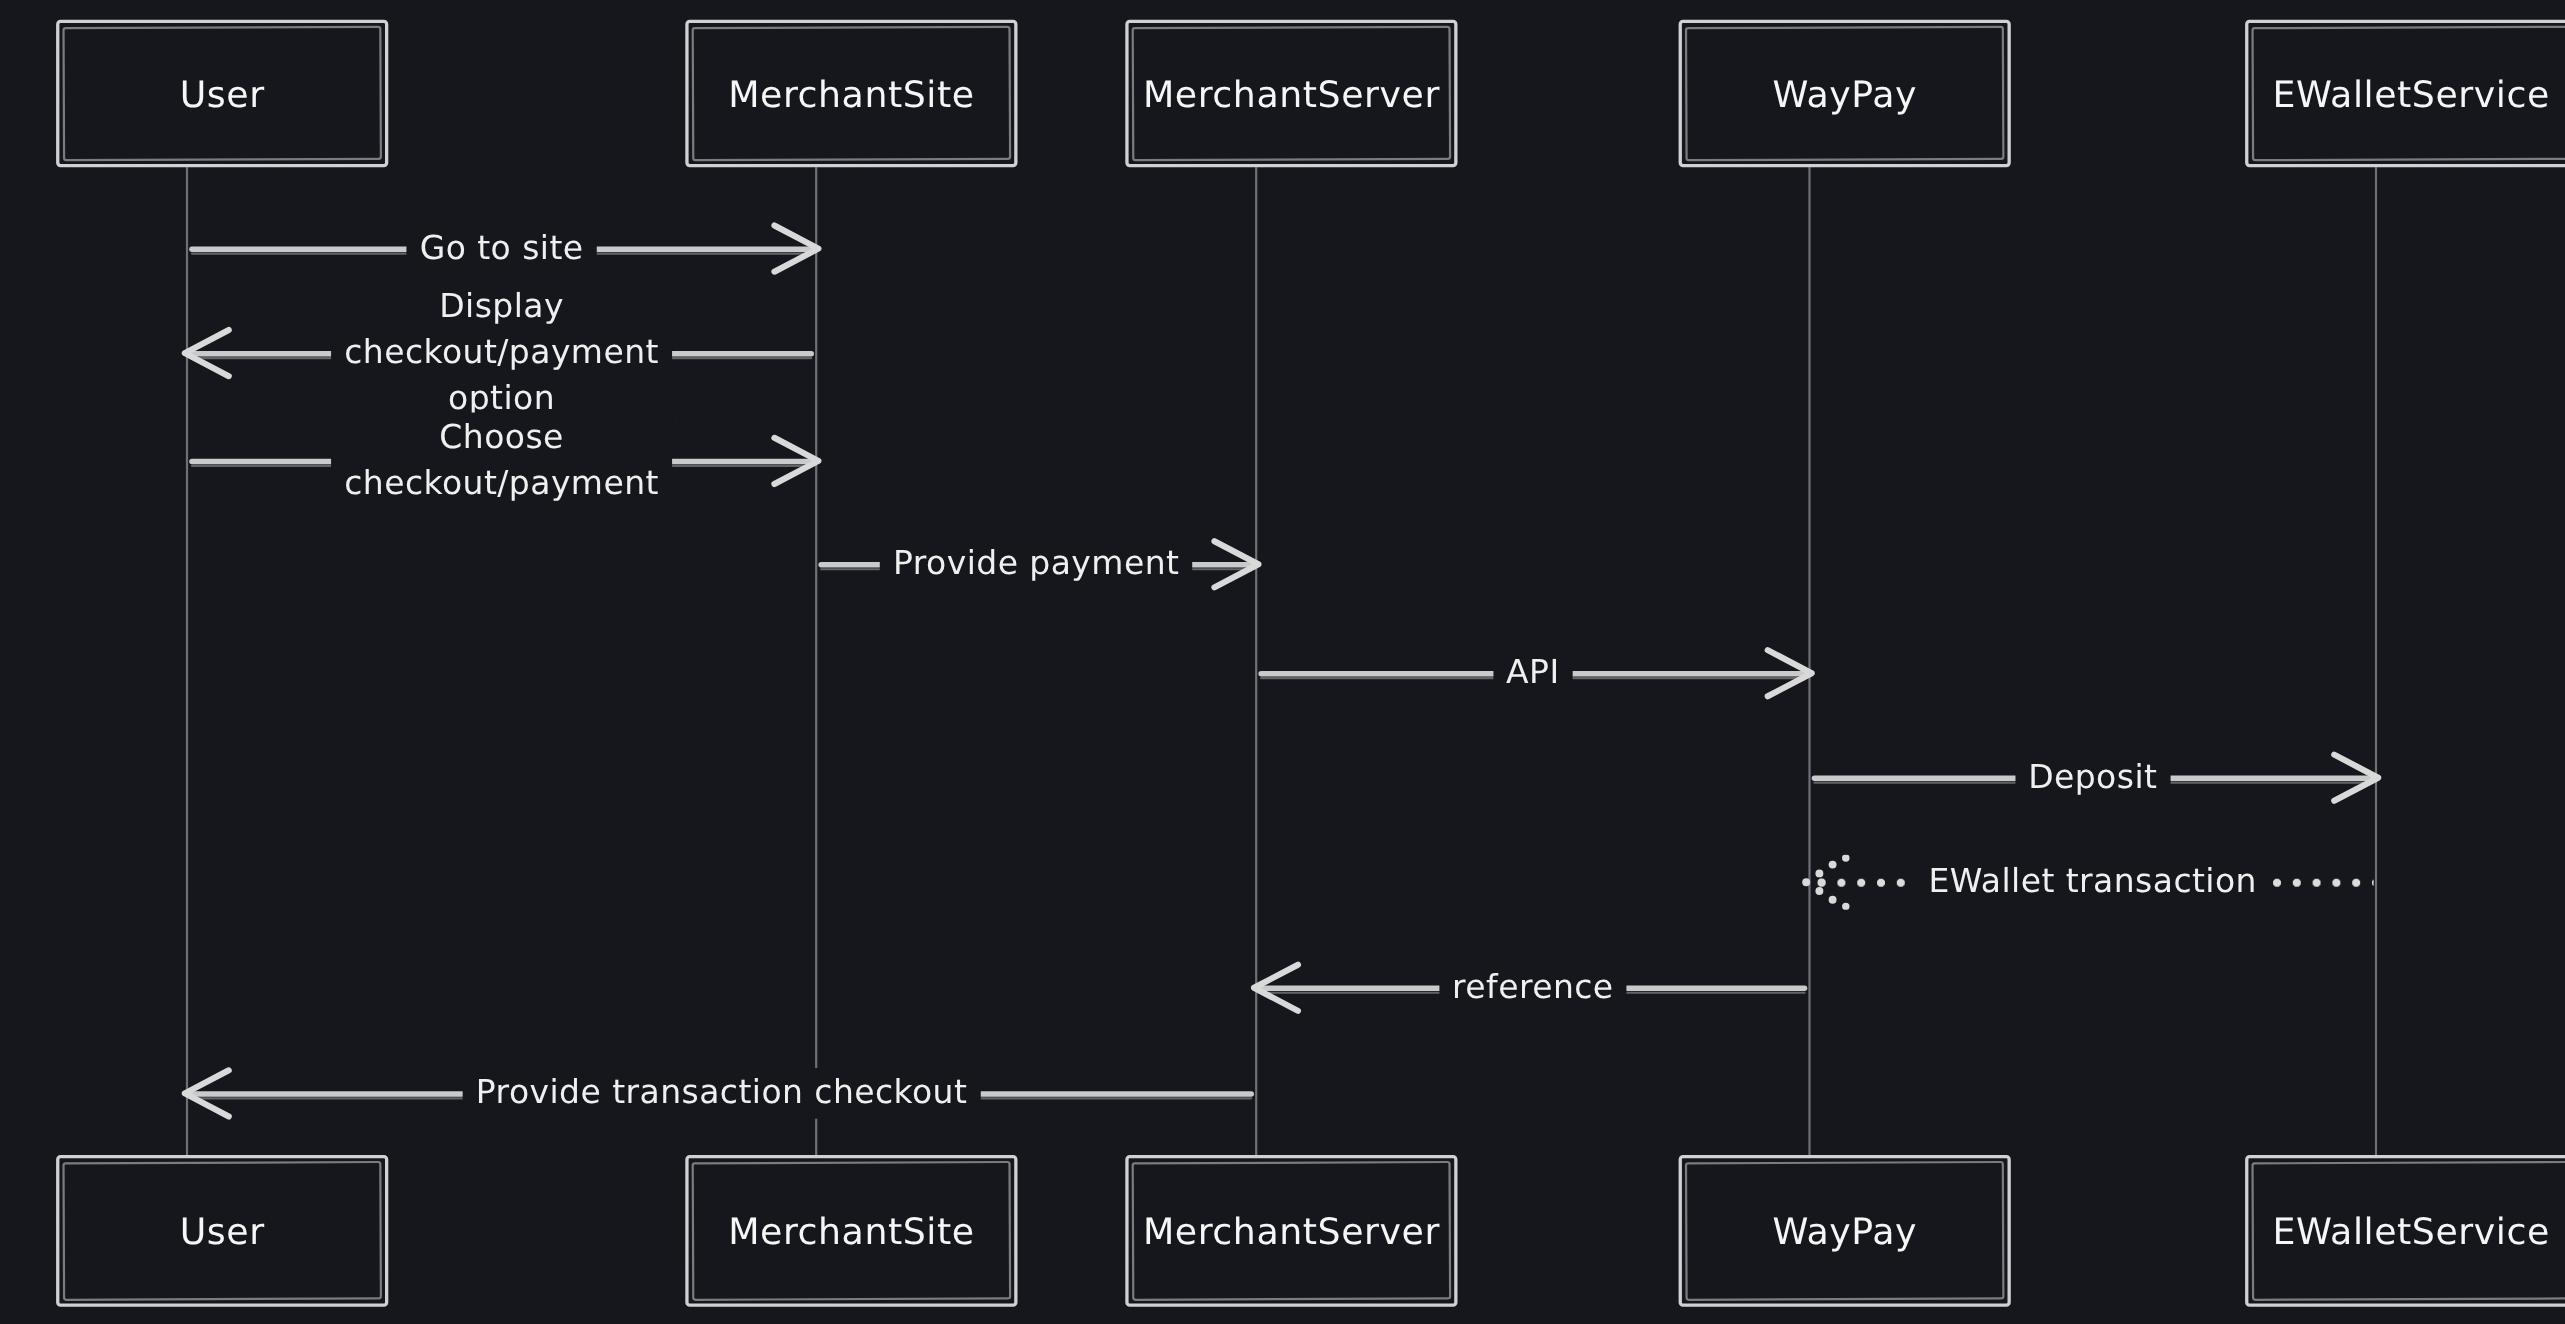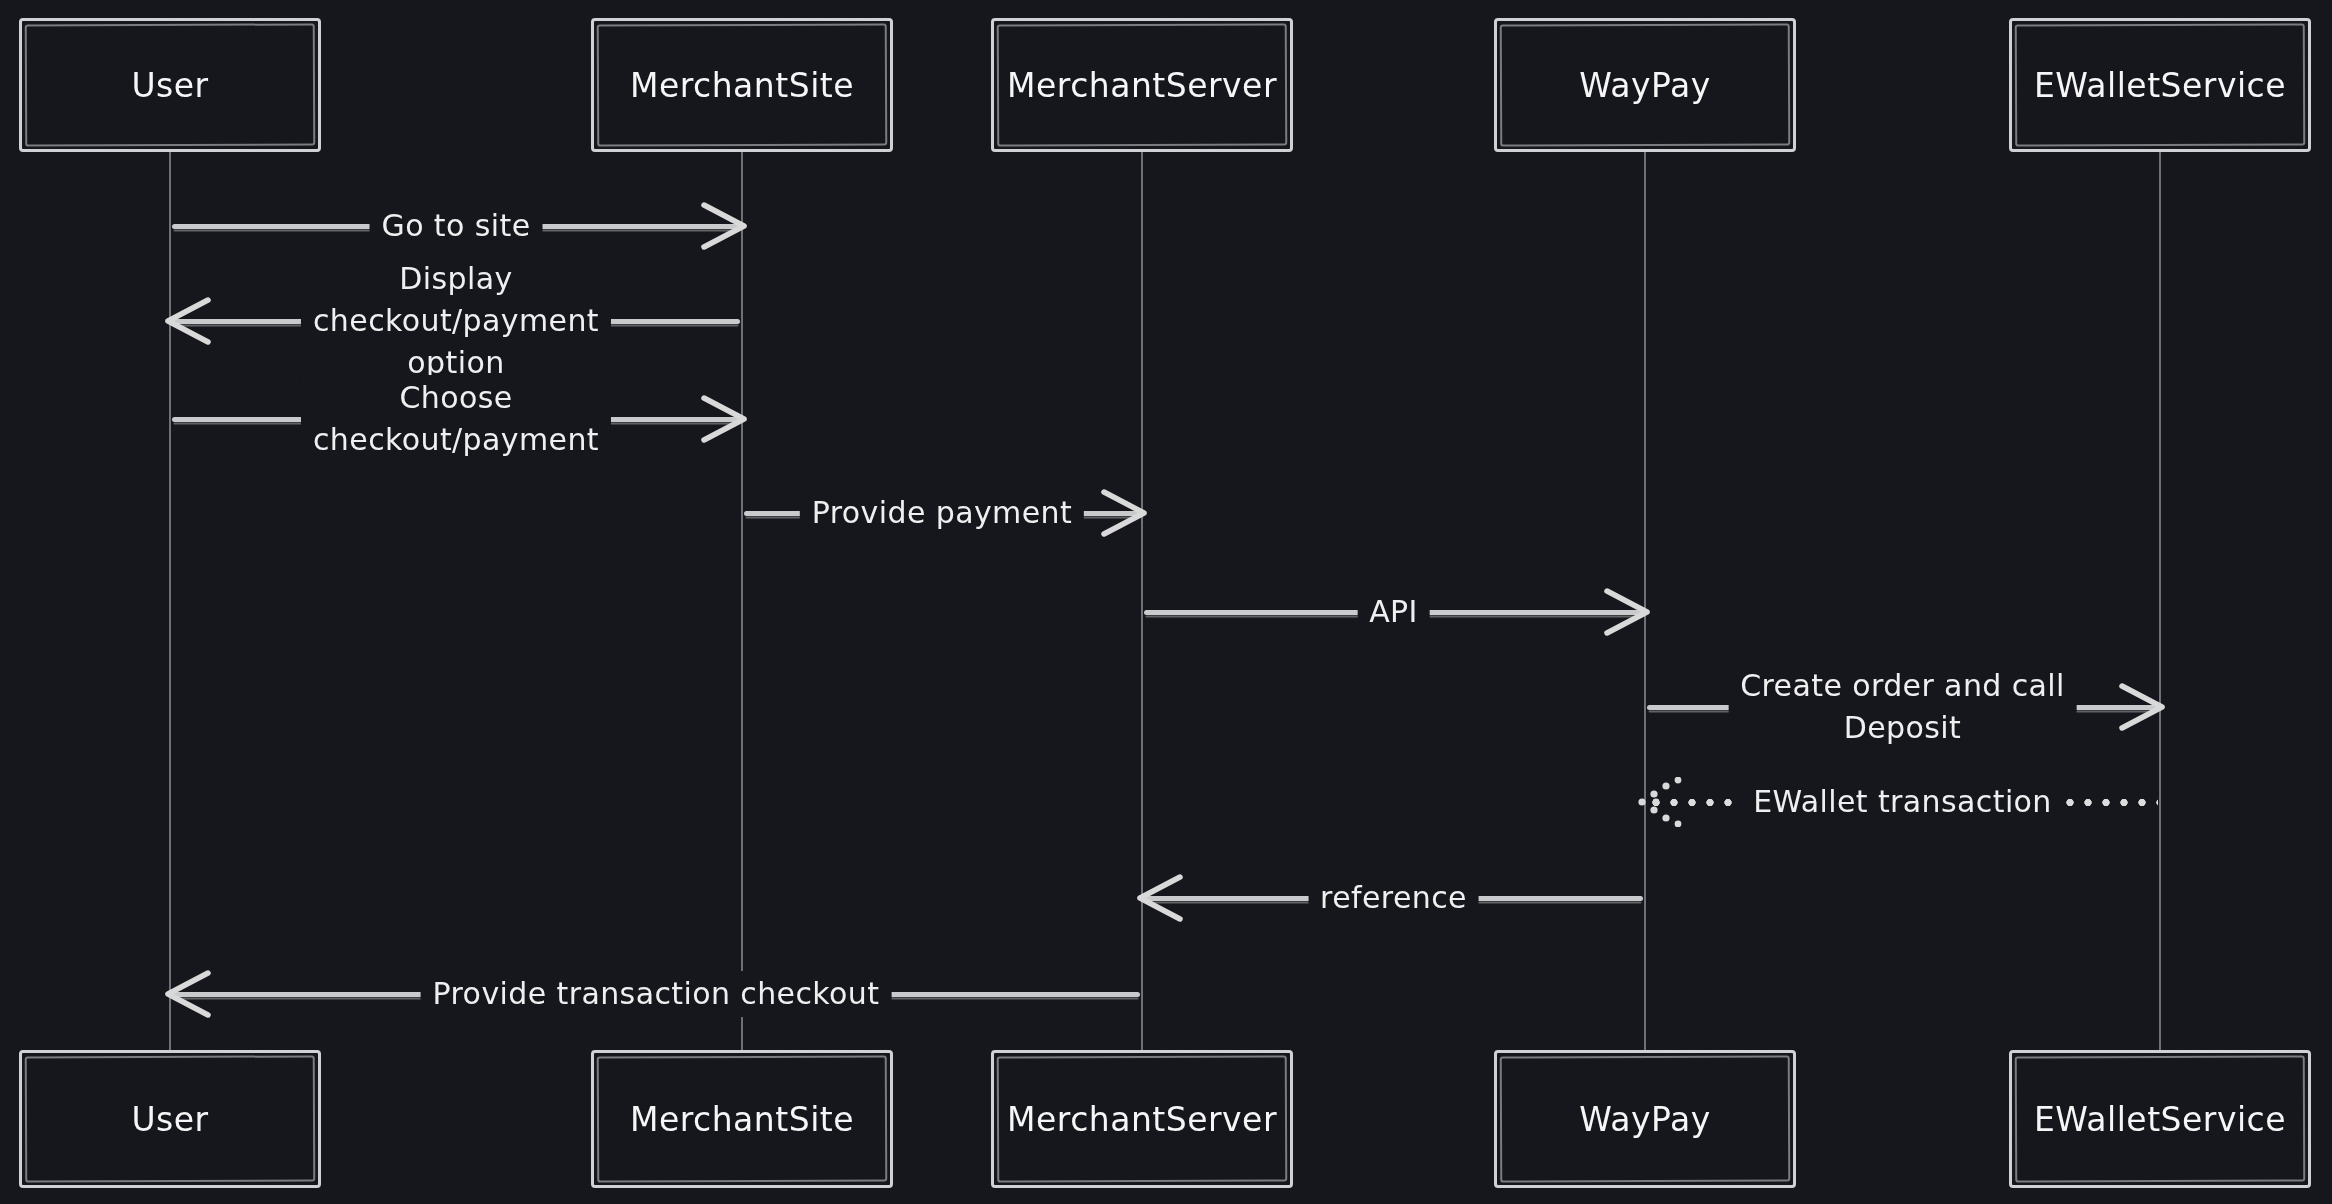--- a/index.html
+++ b/index.html
@@ -19,21 +19,21 @@
   .lifeline{
     position:absolute;top:152px;height:898px;width:2px;
     background:var(--lifeline);
   }
   
   .actor{
     position:absolute;width:302px;height:134px;
     border:3px solid var(--stroke);border-radius:4px;
     background:var(--bg);
     display:flex;align-items:center;justify-content:center;
-    font-size:33px;font-weight:500;color:#f6f6f6;letter-spacing:.5px;
+    font-size:33px;font-weight:500;color:#f6f6f6;letter-spacing:.5px;margin-left:32px;
   }
   .actor::after{ 
     content:"";position:absolute;inset:3px;
     border:2px solid rgba(205,208,212,.55);border-radius:3px;
     transform:rotate(-.25deg);
     pointer-events:none;
   }
   .actor.top{top:18px;}
   .actor.bottom{top:1050px;height:138px;}
   
@@ -156,21 +156,20 @@
       <span>API</span>
     </div>
   </div>
 
   <div class="msg" style="left:1645px;top:707px;width:515px">
     <div class="mline"></div>
     <svg class="head right" viewBox="0 0 56 50">
         <path d="M50 25 L10 4 M50 25 L10 46"></path>
       </svg>
     <div class="mlabel">
-      <span>Create order and call</span>
       <span>Deposit</span>
     </div>
   </div>
 
   <div class="msg dotted" style="left:1645px;top:802px;width:515px">
     <div class="mline"></div>
     <svg class="head left" viewBox="0 0 56 50">
       <circle cx="5" cy="25" r="3.6"></circle>
       <circle cx="17" cy="17" r="3.6"></circle>
       <circle cx="29" cy="9" r="3.6"></circle>

